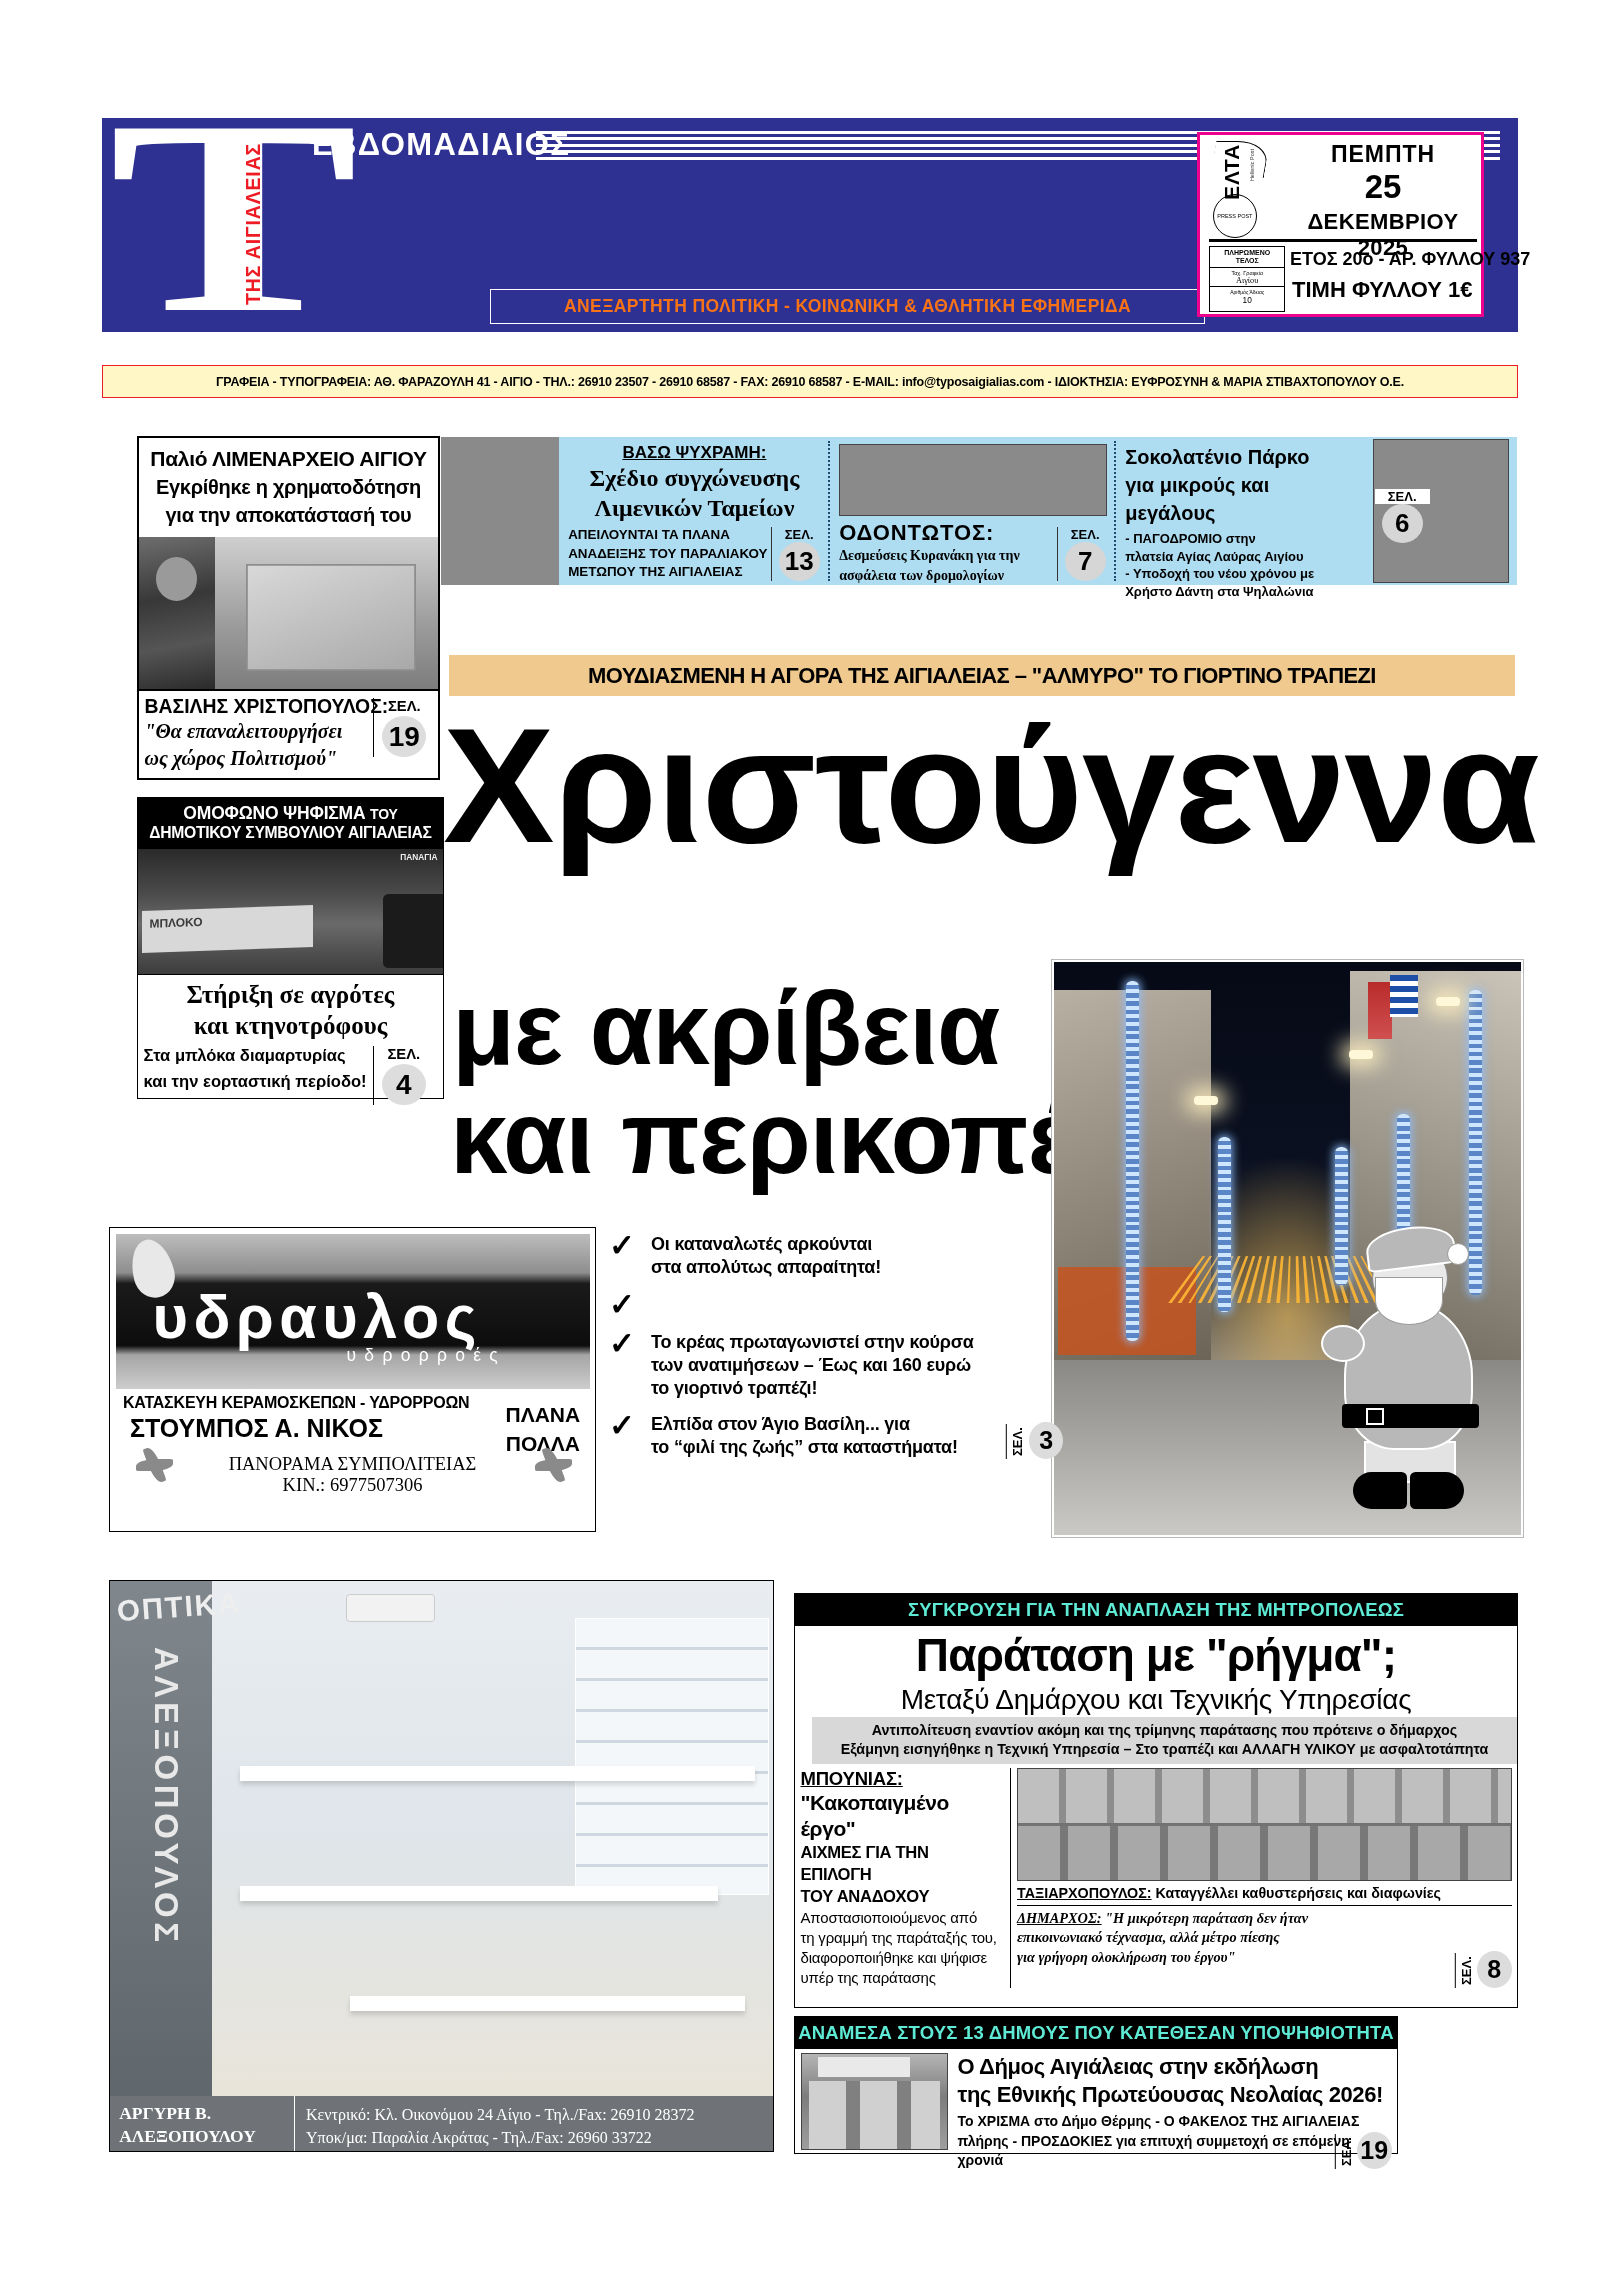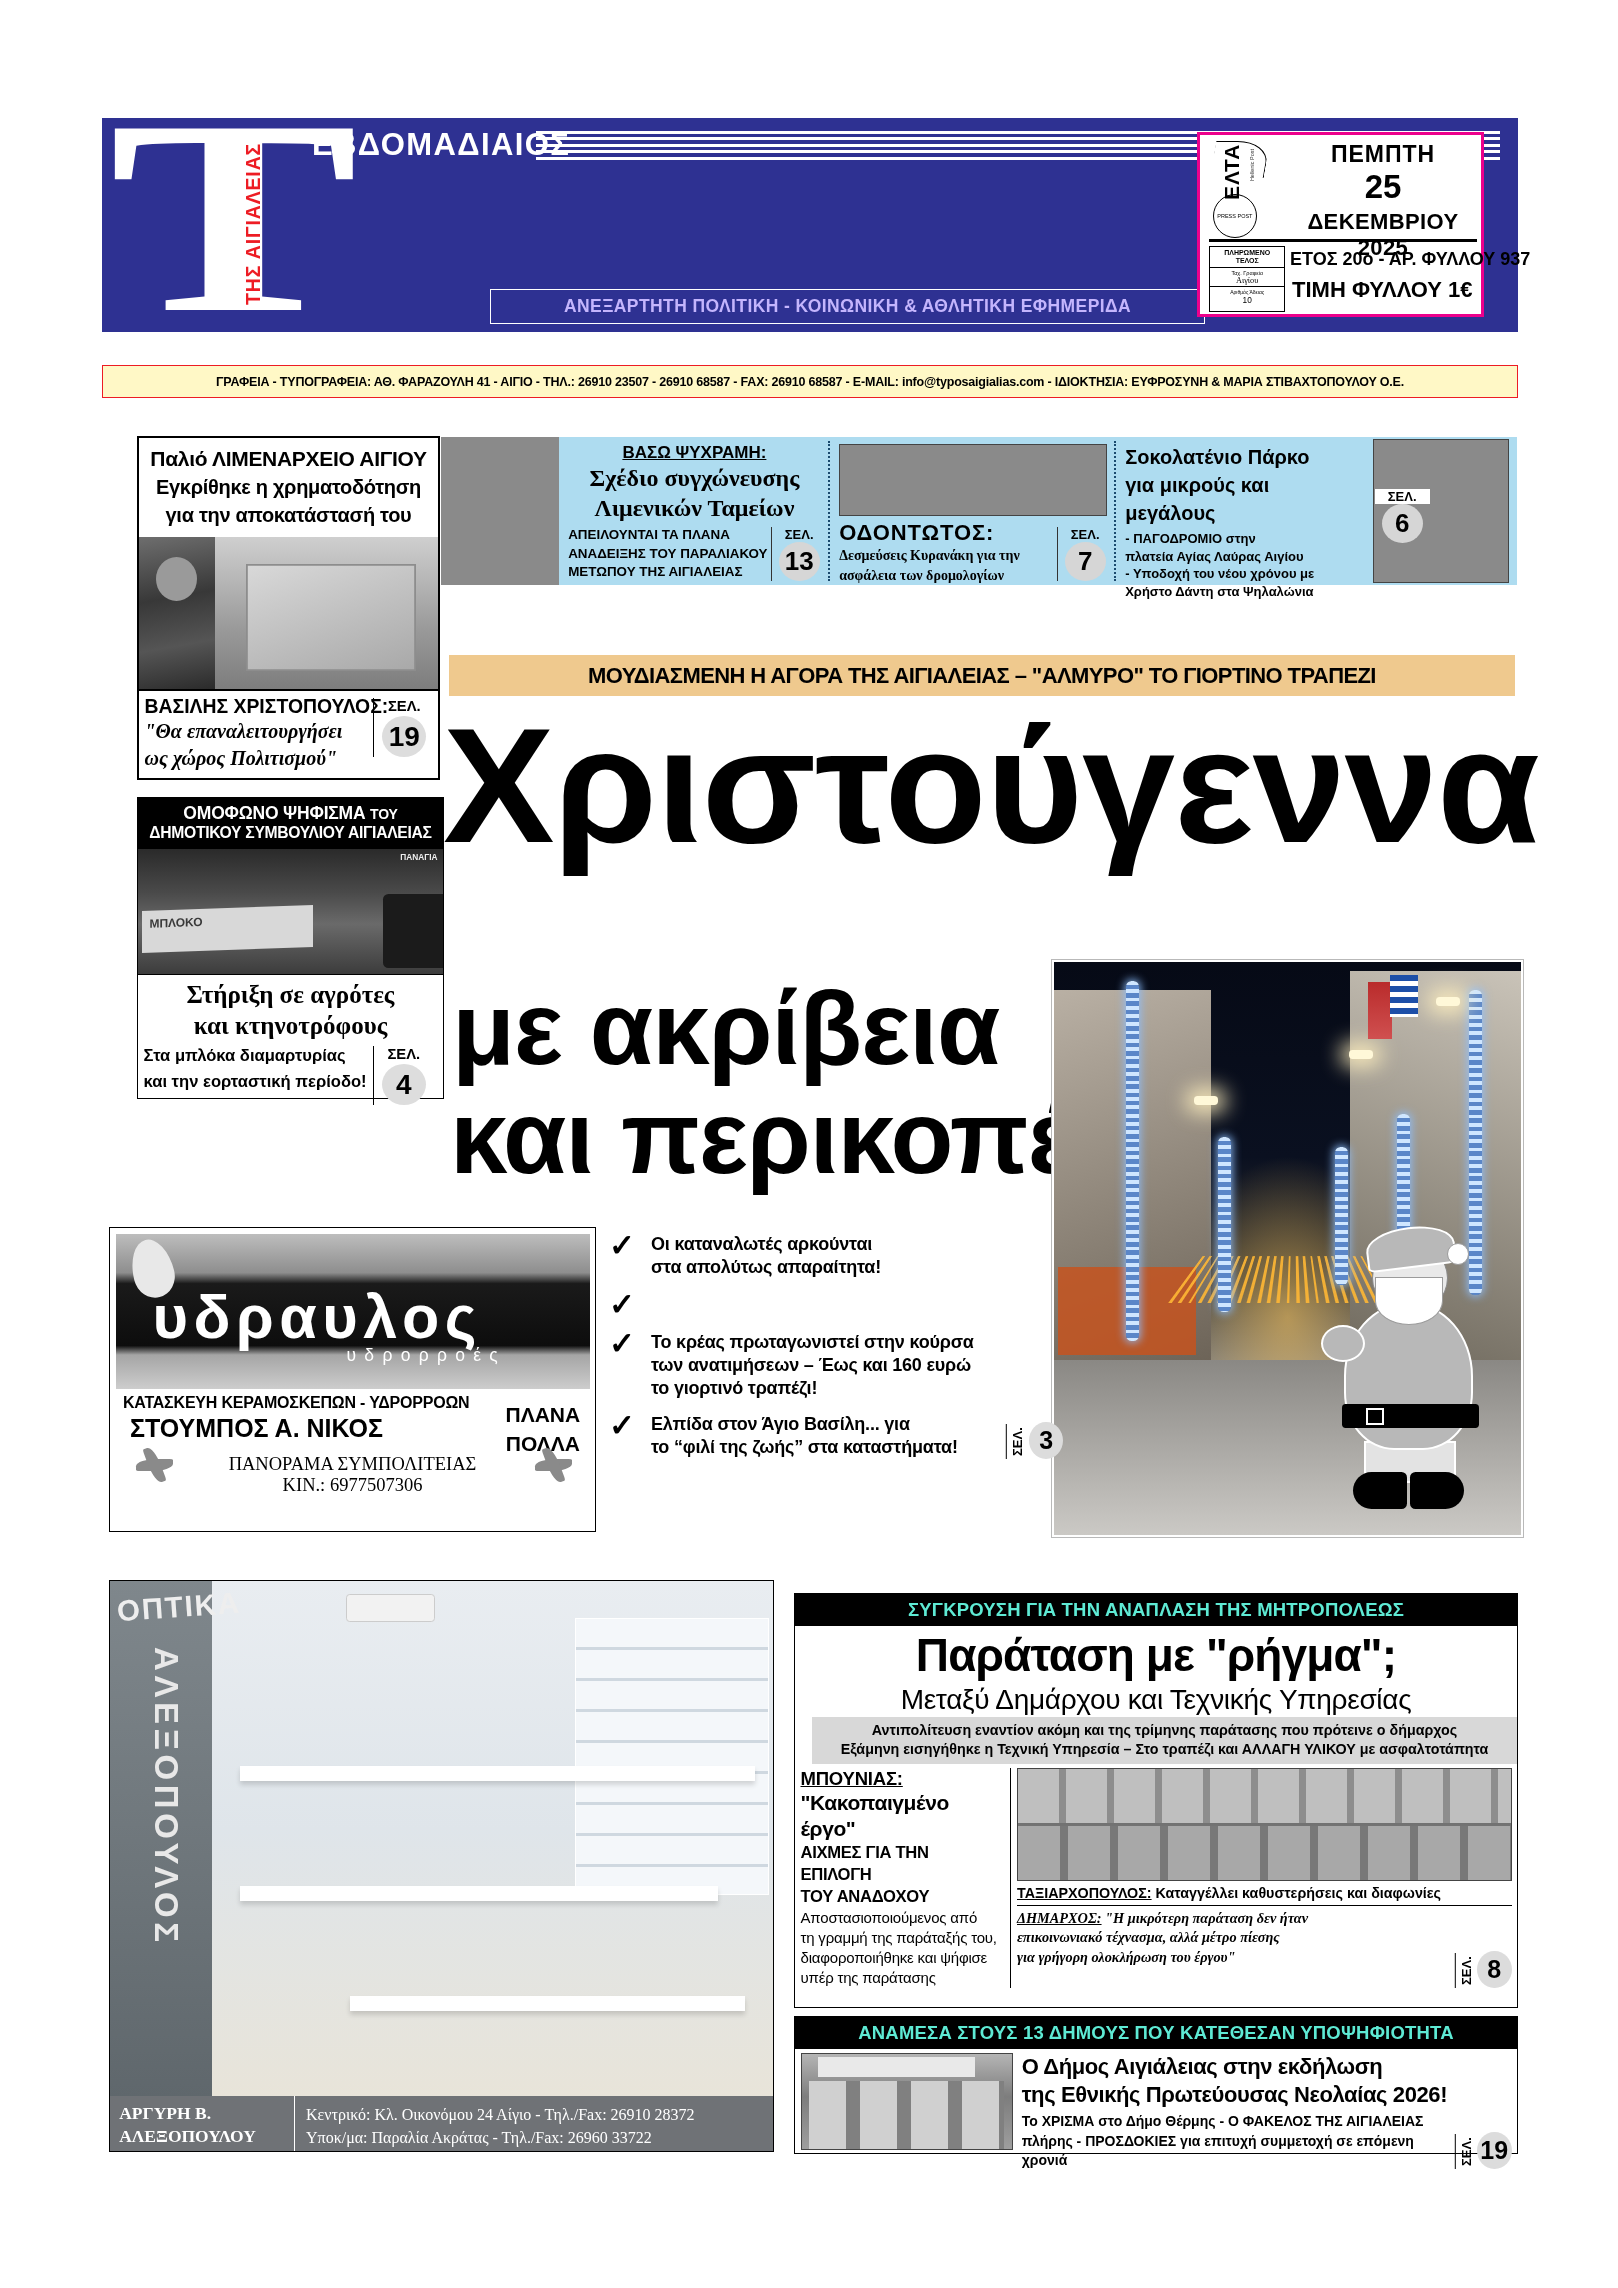--- a/index.html
+++ b/index.html
@@ -39,21 +39,21 @@
   .mast-stripes i{ display:block; height:2.8px; background:#fff; margin-bottom:3.7px; }
   .mast-typos{
     position:absolute; left:208px; top:35px; width:1195px; height:125px;
     color:#fff; font-size:150px; line-height:122px; font-weight:700;
     font-family:"Liberation Sans","DejaVu Sans",sans-serif;
     letter-spacing:3.7px; text-align:center;
   }
   .mast-typos span{ display:block; transform:scaleY(1.18) scaleX(1.0); transform-origin:center top; }
   .mast-sub{
     position:absolute; left:388px; top:171px; width:715px; height:35px;
-    border:1.8px solid #fff; color:#c4b5fd; font-size:17.5px; font-weight:700;
+    border:1.8px solid #fff; color:#f97316; font-size:17.5px; font-weight:700;
     display:flex; align-items:center; justify-content:center; letter-spacing:0.4px;
   }
 
   
   .datebox{
     position:absolute; left:1197px; top:132px; width:287px; height:185px;
     border:3.7px solid #EC008C; background:#fff;
   }
   .elta{
     position:absolute; left:7.4px; top:4.6px; width:74px; height:97px;
@@ -307,21 +307,21 @@
   .br-n1{ font-size:14.3px; font-weight:700; line-height:20px; margin-top:2.8px; border-bottom:1.8px solid #000; padding-bottom:1.8px;}
   .br-n1 u{ font-weight:700;}
   .br-n2{ font-size:14.3px; font-weight:700; line-height:19.4px; margin-top:2.8px; width:397px;
           font-family:"Liberation Serif","DejaVu Serif",serif; font-style:italic;}
   .br-sel{ position:absolute; right:0; bottom:0; width:57px; text-align:center; display:flex; align-items:flex-end;}
   .br-sel .lbl{ font-size:13px; font-weight:700; writing-mode:vertical-rl; transform:rotate(180deg);
                 border-right:1.8px solid #000; padding-right:2.8px; height:35px;}
   .br-sel .num{ font-size:25px; font-weight:700; background:#dcdcdc; border-radius:50%;
                 width:37px; height:37px; line-height:37px; margin-left:3.7px;}
 
-  .br2{ position:absolute; left:794px; top:2016px; width:724px; height:138px; border:1.8px solid #000; background:#fff;}
+  .br2{ position:absolute; left:794px; top:2016px; width:604px; height:138px; border:1.8px solid #000; background:#fff;}
   .b2-cols{ display:flex; padding:3.7px 5.5px 3.7px; }
   .b2-ph{ width:212px; height:97px; background:linear-gradient(180deg,#b5b5b5,#7d7d7d 45%,#9e9e9e); border:0.9px solid #444; position:relative; overflow:hidden;}
   .b2-ph .faces{ position:absolute; left:7.4px; bottom:0; right:7.4px; height:68px;
      background:repeating-linear-gradient(90deg,#d0d0d0 0 37px,#808080 37px 51px);}
   .b2-ph .sgn{ position:absolute; left:16.6px; top:3.7px; right:37px; height:20px; background:#e9e9e9; }
   .b2-rt{ flex:1; padding-left:9.2px; position:relative;}
   .b2-h{ font-size:22px; font-weight:700; line-height:28px; letter-spacing:-0.4px;}
   .b2-b{ font-size:14px; font-weight:700; line-height:19.4px; margin-top:3.7px; width:434px;}
 </style>
 </head>

